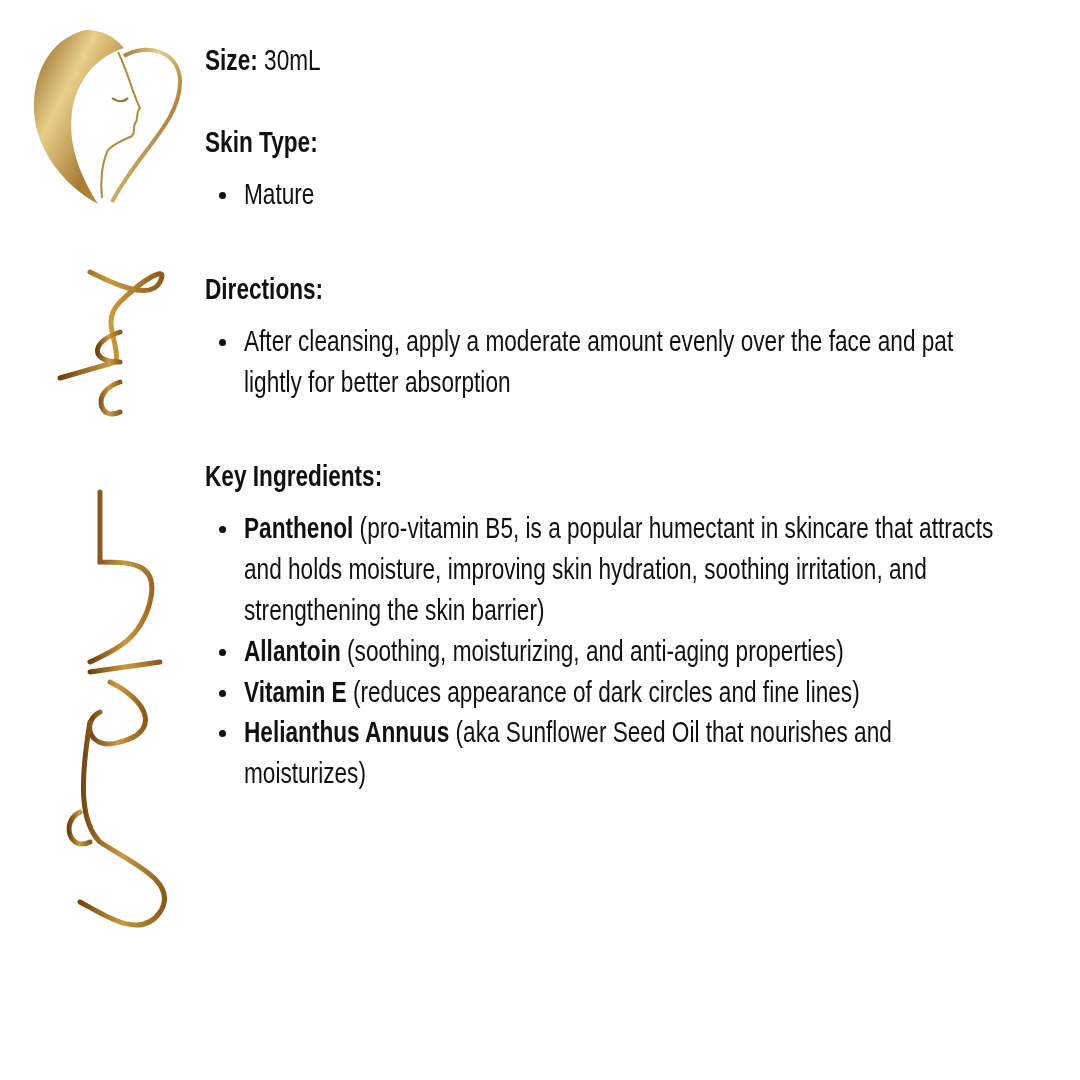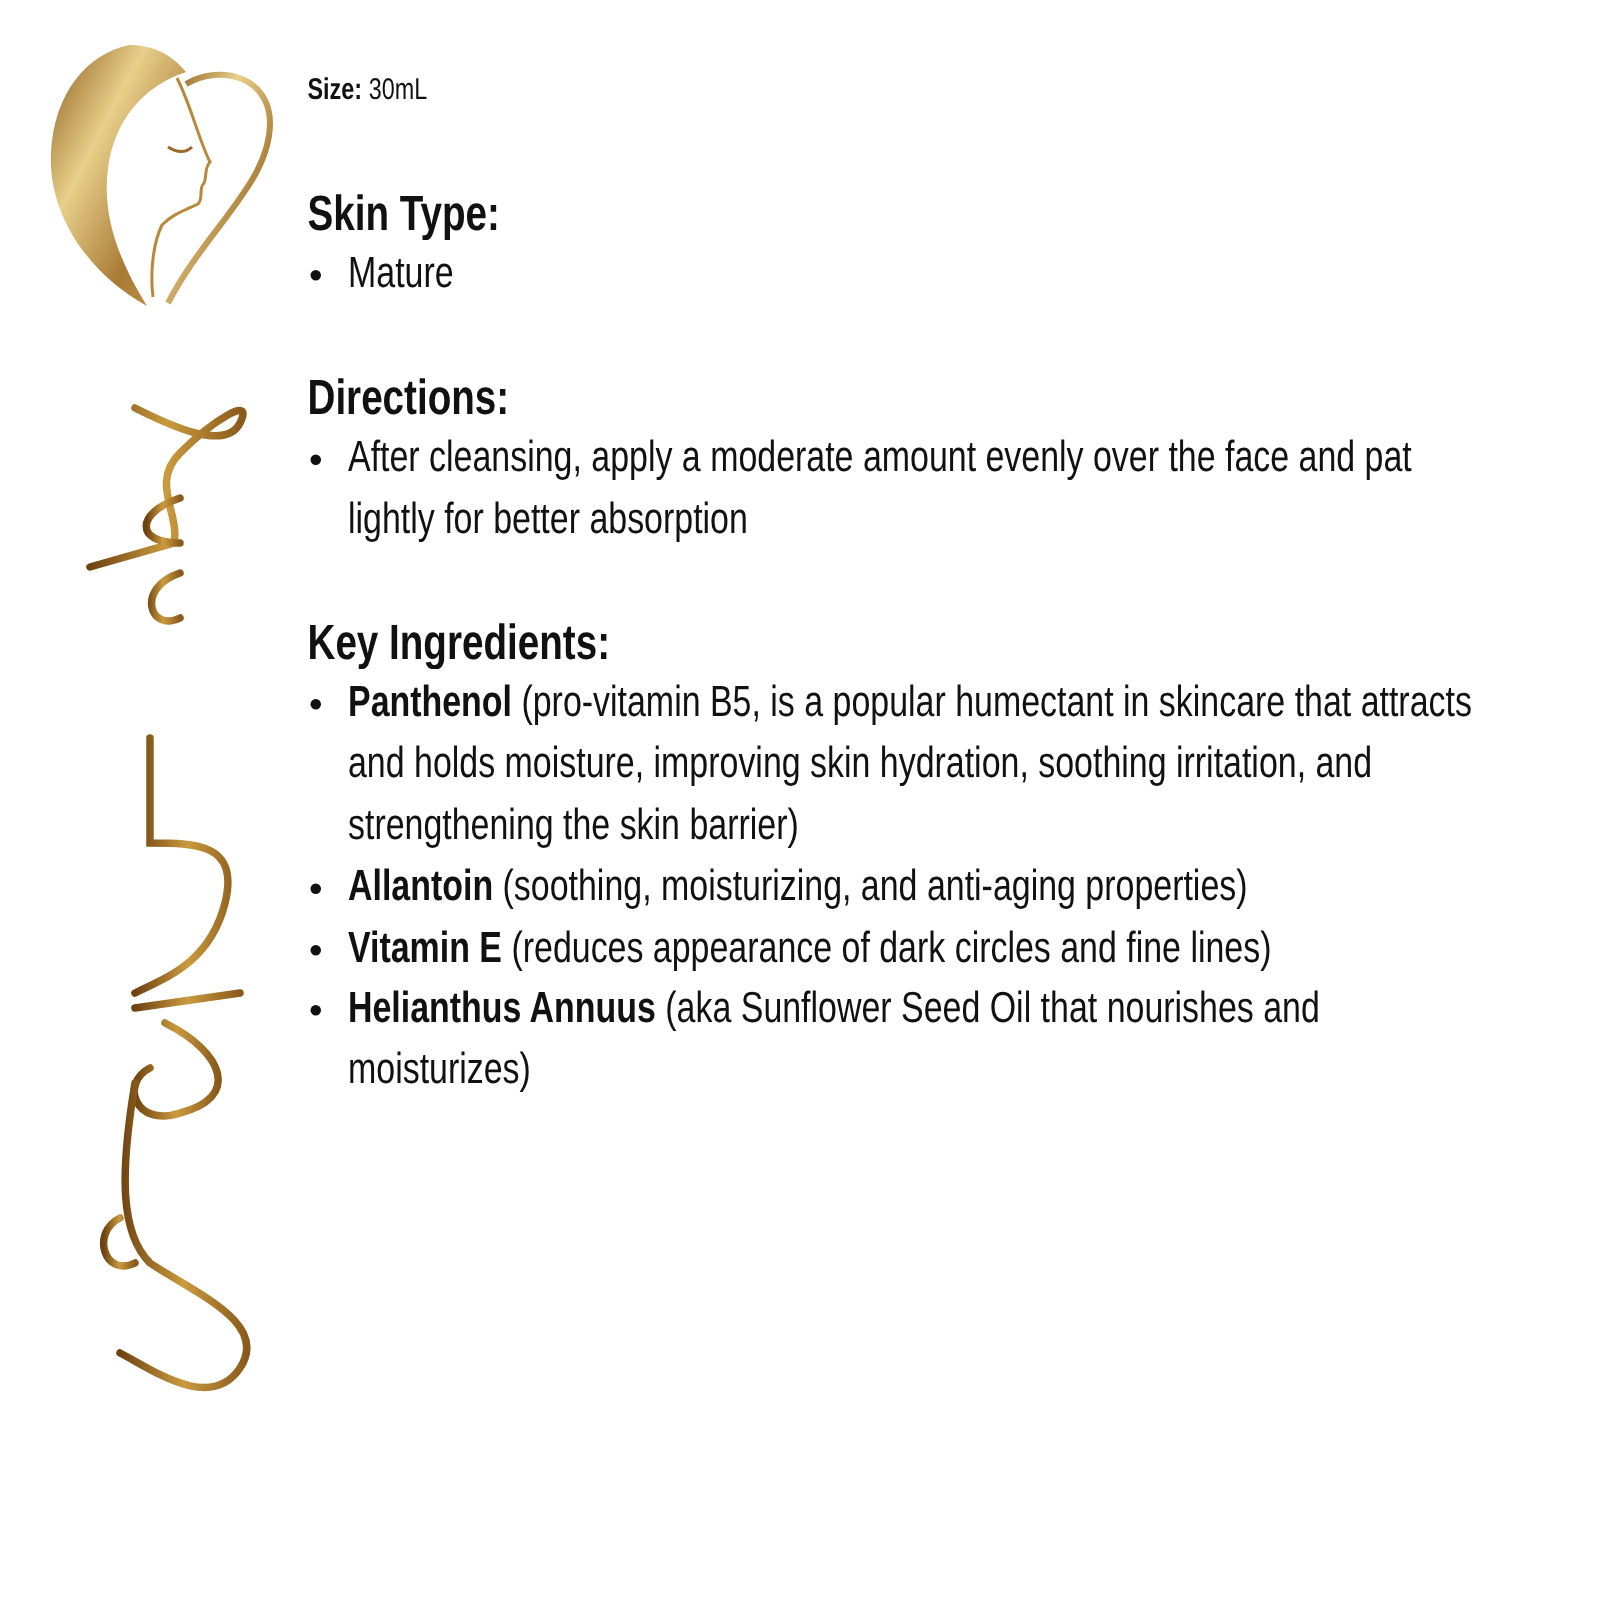--- a/index.html
+++ b/index.html
@@ -3,23 +3,23 @@
 <meta charset="utf-8">
 <style>
   html, body { margin:0; padding:0; background:#ffffff; }
   body { width:1080px; height:1080px; position:relative; overflow:hidden;
          font-family:"Liberation Sans", sans-serif; color:#111; }
   .logo { position:absolute; left:28px; top:22px; width:160px; height:190px; }
   .script { position:absolute; left:20px; top:262px; width:170px; height:730px; }
   .script svg { width:100%; height:100%; }
   .content { position:absolute; left:205px; top:40px; width:840px; }
   .cond { display:inline-block; transform:scaleX(0.78); transform-origin:left top; white-space:nowrap; }
-  .heading { font-weight:bold; font-size:33px; line-height:40px; height:40px; }
-  .label-val { font-size:20px; line-height:40px; height:40px; }
-  ul { list-style:none; margin:0; padding:0; }
+  .heading { font-weight:bold; font-size:29px; line-height:40px; height:40px; }
+  .label-val { font-size:29px; line-height:40px; height:40px; }
+  ul { list-style:none; margin:12px; padding:0; }
   li { position:relative; padding-left:27px; font-size:29px; line-height:40.8px; }
   li::before { content:""; position:absolute; left:2px; top:18px; width:7px; height:7px; border-radius:50%; background:#111; }
   .line { display:block; height:40.8px; }
   .b { font-weight:bold; }
   .gap1 { height:42px; }
   .gap2 { height:42px; }
 </style>
 </head>
 <body>
 

